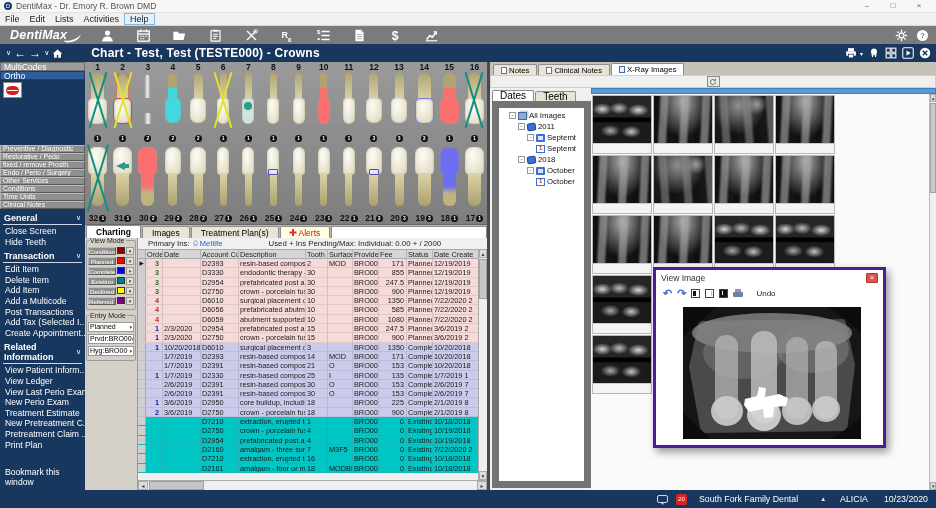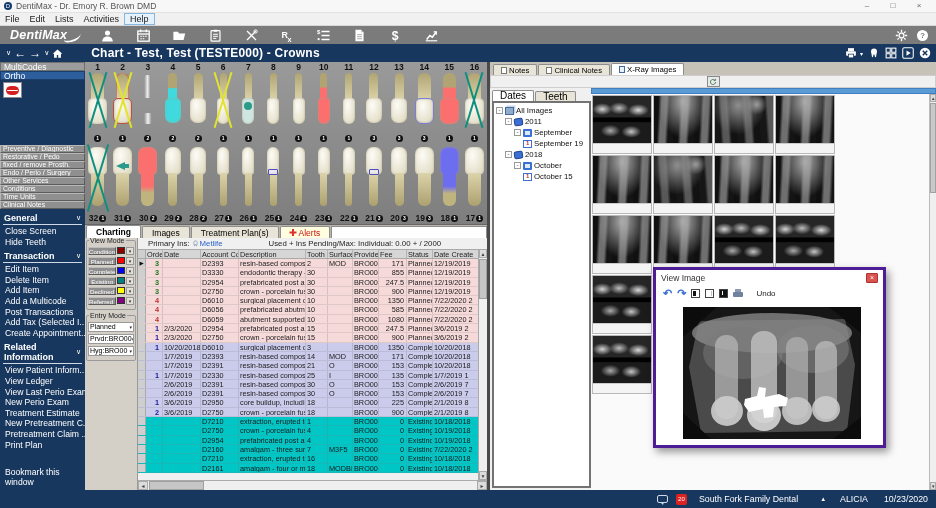--- a/index.html
+++ b/index.html
@@ -160,21 +160,21 @@
   .rtab-ic{width:6px;height:7px;background:#fff;border:1px solid #777;display:inline-block}
   .rtab.active .rtab-ic{background:#e8f0fa;border-color:#44699c}
   .refresh-strip{height:13px;background:#f0f0f0;border:1px solid #cfcfcf;display:flex;align-items:center;justify-content:center}
   .refresh-btn{width:13px;height:11px;border:1px solid #8a8a8a;background:#e9e9e9;display:flex;align-items:center;justify-content:center}
   .refresh-btn svg{width:8px;height:8px}
   .rbody{flex:1;display:flex;overflow:hidden}
   .treepane{width:101px;flex-shrink:0;display:flex;flex-direction:column;background:#f0f0f0;padding:2px 0 2px 2px}
   .ttabs{height:11px;display:flex;gap:1px;align-items:flex-end}
   .ttab{font-size:10px;padding:0 7px;background:#e8e4d8;border:1px solid #8d8d8d;border-bottom:none;height:10px;line-height:10px;border-radius:2px 2px 0 0}
   .ttab.active{background:#fff;height:11px}
-  .treebox{flex:1;background:#fff;border:2px solid #737373;font-size:7.8px;padding:2px 0;overflow:hidden}
+  .treebox{flex:1;background:#fff;border:7px solid #737373;font-size:7.8px;padding:2px 8px;overflow:hidden}
   .tnode{display:flex;align-items:center;gap:2px;height:11px;white-space:nowrap;overflow:hidden;color:#111}
   .exp{width:7px;height:7px;border:1px solid #999;background:#fff;font-size:6px;line-height:5px;text-align:center;color:#333;flex-shrink:0}
   .tic{width:9px;height:8px;flex-shrink:0;display:inline-block}
   .tic-images{background:#8faccc;border:1px solid #44699c;box-shadow:1.5px -1.5px 0 #c8d6e8}
   .tic-year{background:#3b6fd4;border-radius:2px;border:1px solid #24448c;transform:rotate(-8deg)}
   .tic-month{background:#dfe9f5;border:2px solid #3b6fd4;border-radius:1px}
   .tic-day{background:#fff;border:1px solid #3b6fd4;position:relative}
   .tic-day::after{content:"1";position:absolute;left:2px;top:-1px;font-size:6px;color:#c03030;font-weight:bold}
   .thumbspane{flex:1;display:flex;flex-direction:column;background:#fafafa;overflow:hidden}
   .bluestrip{height:6px;background:#5b9bd5;border:1px solid #3f7fbf}

